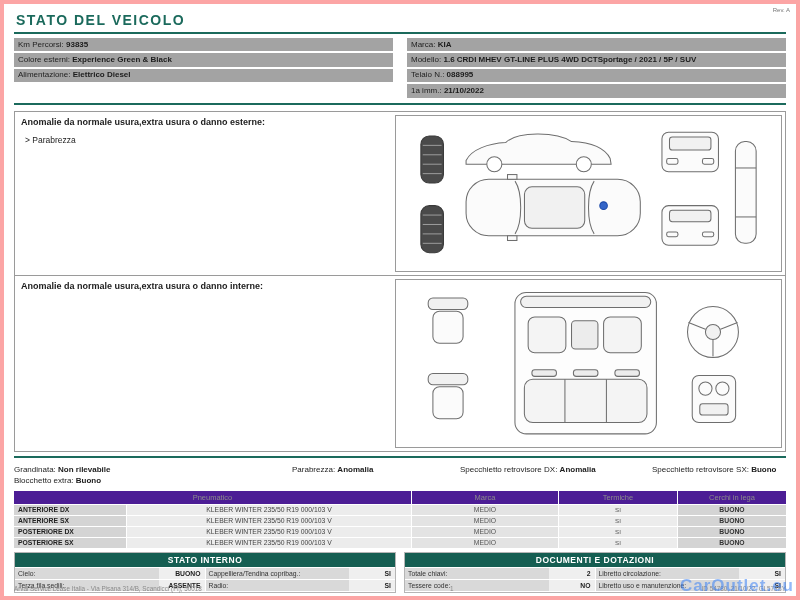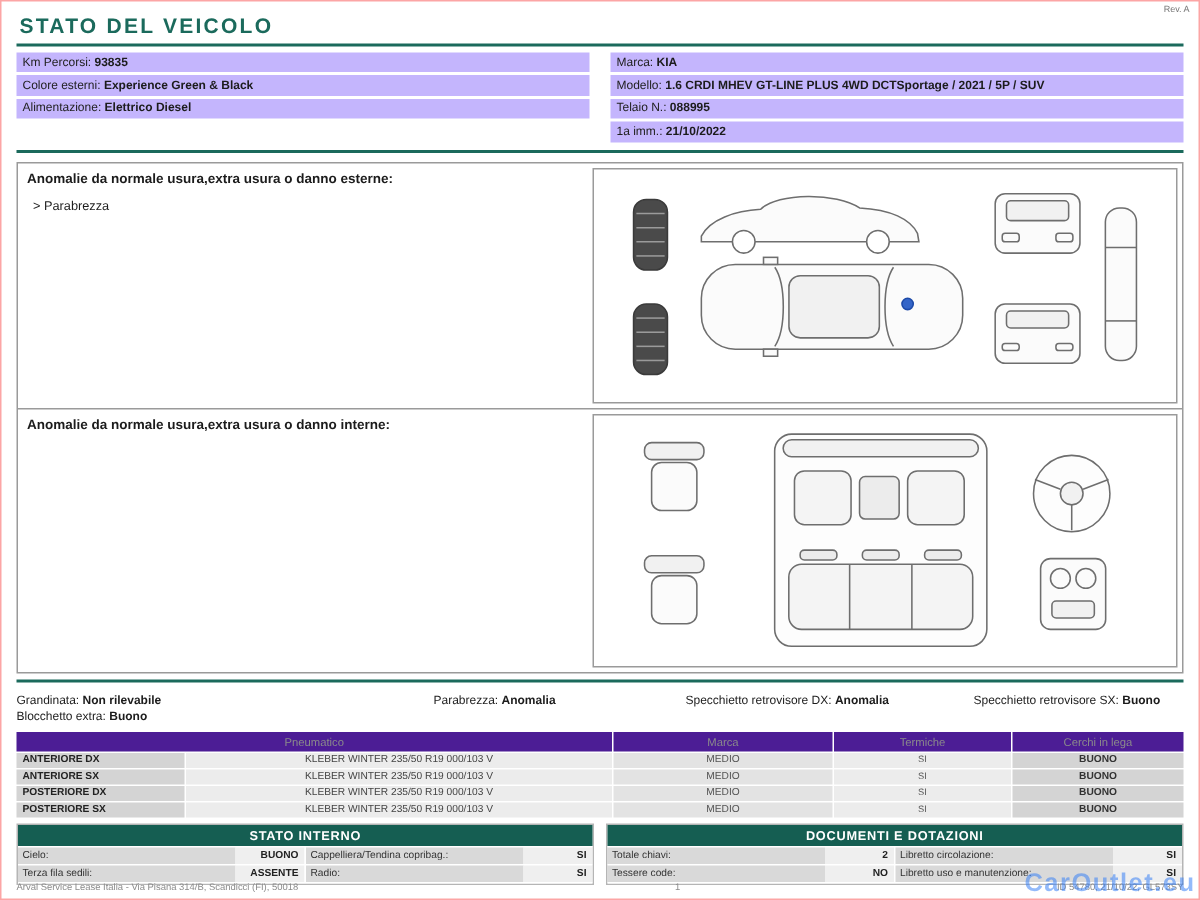--- a/index.html
+++ b/index.html
@@ -2,32 +2,32 @@
 <html><head>
 <meta charset="utf-8">
 <style>
   * { box-sizing: border-box; margin: 0; padding: 0; }
   html, body { background: #fff; }
   body { font-family: "Liberation Sans", sans-serif; color: #1c1c1c; }
   .page {
     position: relative;
     width: 800px; height: 600px;
     background: #fff;
-    border: 1px solid #fca5a5;
+    border: 4px solid #fca5a5;
     padding: 6px 10px;
     overflow: hidden;
   }
   
   .rev { position: absolute; top: 3px; right: 6px; font-size: 6px; color: #777; }
   .title { color: #1b6a5c; font-size: 14px; font-weight: bold; letter-spacing: 1.5px; margin: 2px 0 4px 2px; }
   .rule { border: 0; border-top: 2px solid #1b6a5c; margin: 2px 0; }
   
   .info-grid { display: flex; gap: 14px; margin-top: 4px; }
   .info-col { flex: 1; display: flex; flex-direction: column; gap: 2px; }
-  .irow { background: #c4b5fd; font-size: 8px; padding: 1.5px 4px; line-height: 1.3; }
+  .irow { background: #a3a3a3; font-size: 8px; padding: 1.5px 4px; line-height: 1.3; }
   .irow .ilabel { color: #222; }
   .irow .ival { font-weight: bold; }
   
   .damage-box { border: 1px solid #9a9a9a; margin-top: 6px; }
   .damage-section { display: flex; height: 163px; }
   .damage-section.internal { height: 176px; border-top: 1px solid #9a9a9a; }
   .damage-text { width: 49%; padding: 5px 6px; }
   .damage-title { font-size: 9px; font-weight: bold; }
   .damage-item { font-size: 8.5px; margin-top: 8px; padding-left: 4px; }
   .diagram-box { flex: 1; border: 1px solid #9a9a9a; margin: 3px; display: flex; align-items: center; justify-content: center; background: #fff; }

